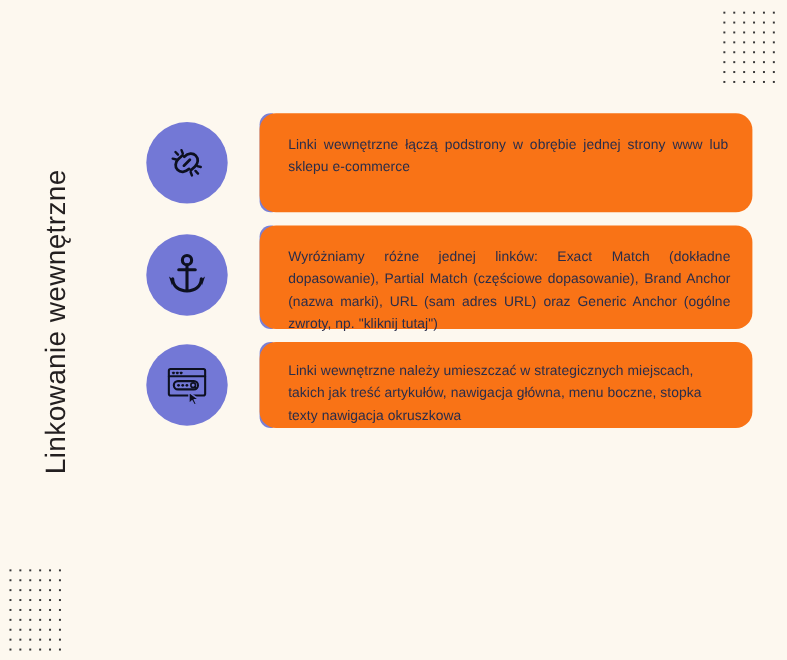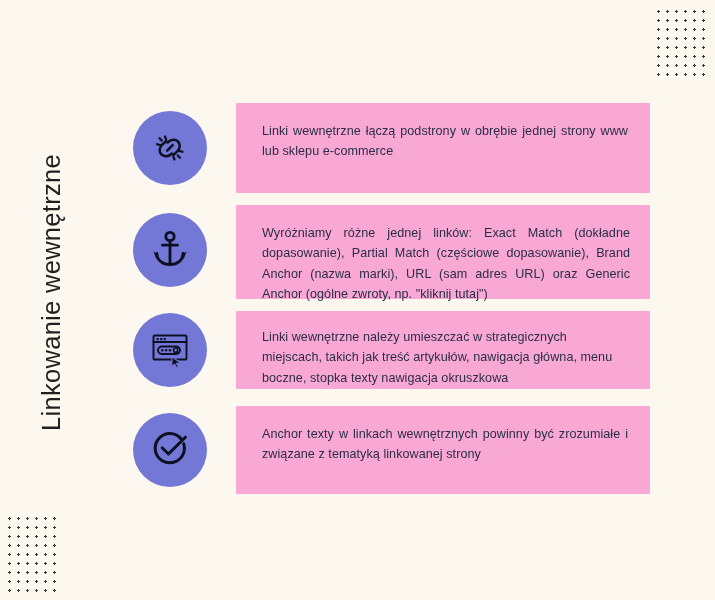--- a/index.html
+++ b/index.html
@@ -109,23 +109,23 @@
     position: absolute;
     left: 0;
     top: 0;
     width: 12px;
     height: 100%;
     background: #7b80d4;
     border-radius: 10px 0 0 10px;
   }
   .card {
     position: relative;
-    width: 414px;
-    background: #f9a8d4;
-    border-radius: 1px;
+    width: 448px;
+    background: #f97316;
+    border-radius: 15px;
     padding: 18px 20px 18px 26px;
     box-sizing: border-box;
     color: #2a2d4a;
     font-size: 12.6px;
     line-height: 1.62;
     letter-spacing: 0.05px;
   }
   #card-0 { height: 90px; }
   #card-1 { height: 94px; }
   #card-2 { height: 78px; padding-top: 16px; }
@@ -222,28 +222,14 @@
       </svg>
     </div>
     <div class="card-wrap">
       <div class="card-accent"></div>
       <div class="card leftalign" id="card-2">
         <p class="card-text">Linki wewnętrzne należy umieszczać w strategicznych miejscach, takich jak treść artykułów, nawigacja główna, menu boczne, stopka texty nawigacja okruszkowa</p>
       </div>
     </div>
   </div>
 
-  <div class="row" id="row-3">
-    <div class="icon-badge">
-      <svg width="42" height="42" viewBox="0 0 42 42" fill="none" xmlns="http://www.w3.org/2000/svg">
-        <path d="M32.5 10.5 C29.8 6.9 25.6 4.6 20.8 4.6 C12.7 4.6 6.2 11.1 6.2 19.2 C6.2 27.3 12.7 33.8 20.8 33.8 C28.9 33.8 35.4 27.3 35.4 19.2 C35.4 17.6 35.1 16.1 34.7 14.7" stroke="#0d1020" stroke-width="3" stroke-linecap="round" fill="none"></path>
-        <path d="M13.2 18.8 L19.4 25 L36.4 8.2" stroke="#0d1020" stroke-width="3" stroke-linecap="round" stroke-linejoin="round" fill="none"></path>
-      </svg>
-    </div>
-    <div class="card-wrap">
-      <div class="card-accent"></div>
-      <div class="card justify" id="card-3">
-        <p class="card-text">Anchor texty w linkach wewnętrznych powinny być zrozumiałe i związane z tematyką linkowanej strony</p>
-      </div>
-    </div>
-  </div>
 
 </div>
 
 </body></html>

